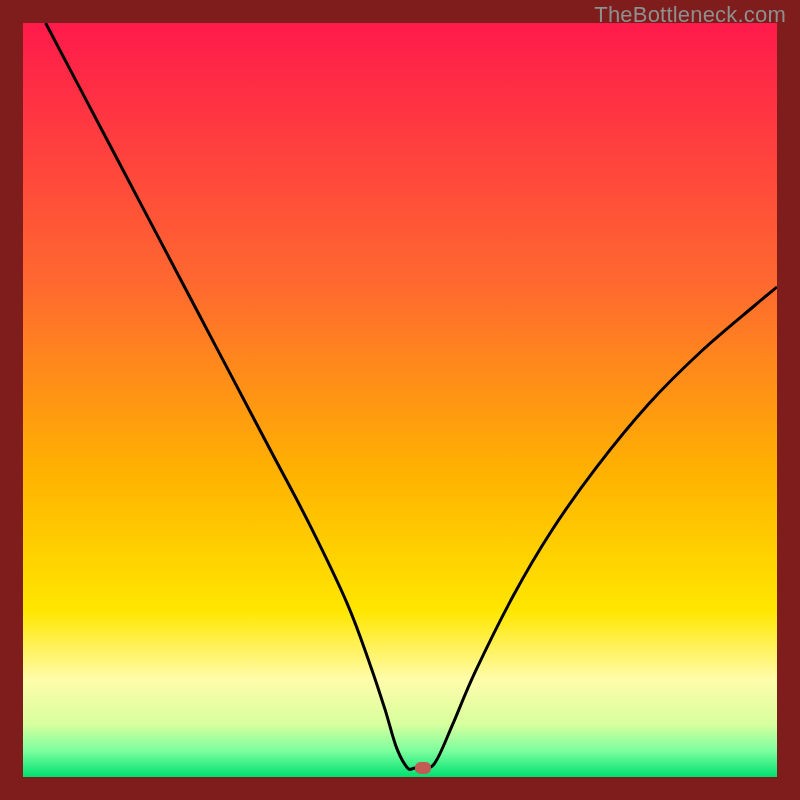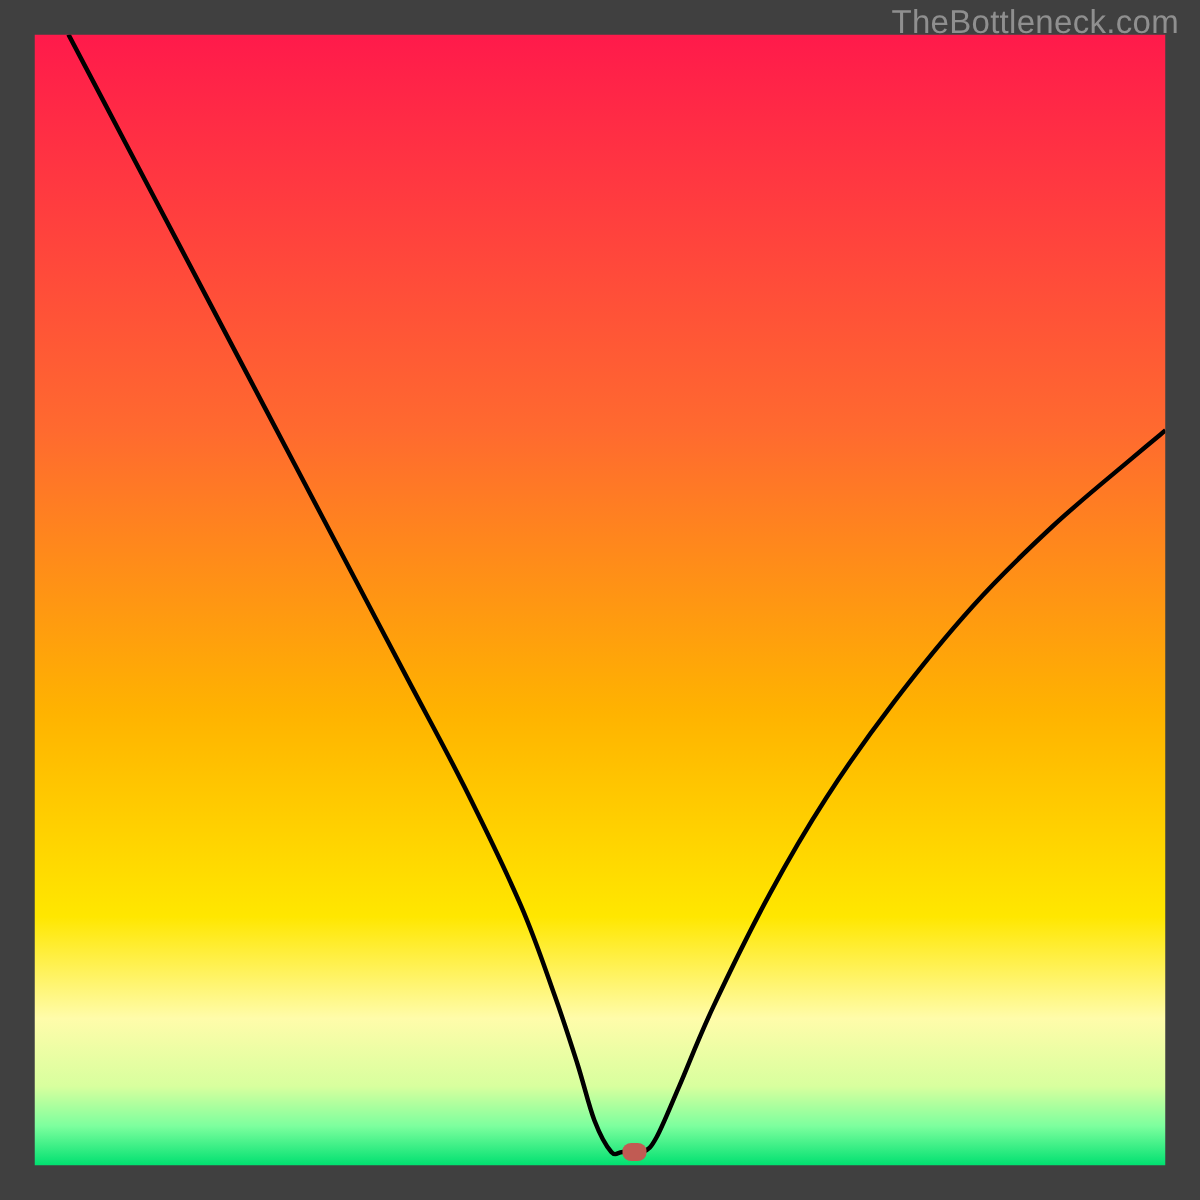--- a/index.html
+++ b/index.html
@@ -7,21 +7,21 @@
     padding: 0;
     width: 800px;
     height: 800px;
     background: #000;
     overflow: hidden;
     font-family: Arial, Helvetica, sans-serif;
   }
   .frame {
     position: absolute;
     inset: 0;
-    background: #404040;
+    background: #7f1d1d;
   }
   .plot {
     position: absolute;
     left: 23px;
     top: 23px;
     width: 754px;
     height: 754px;
     overflow: hidden;
   }
   .gradient {

